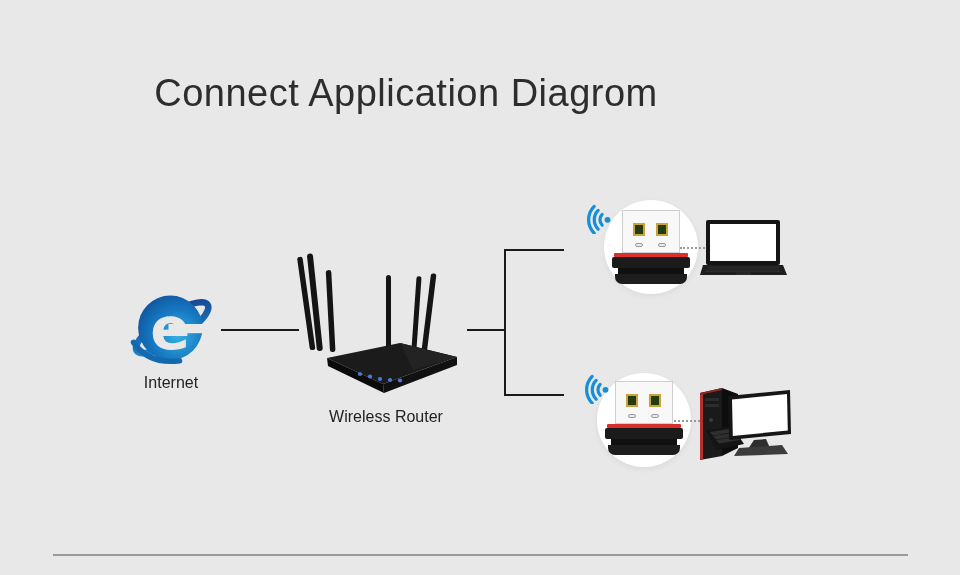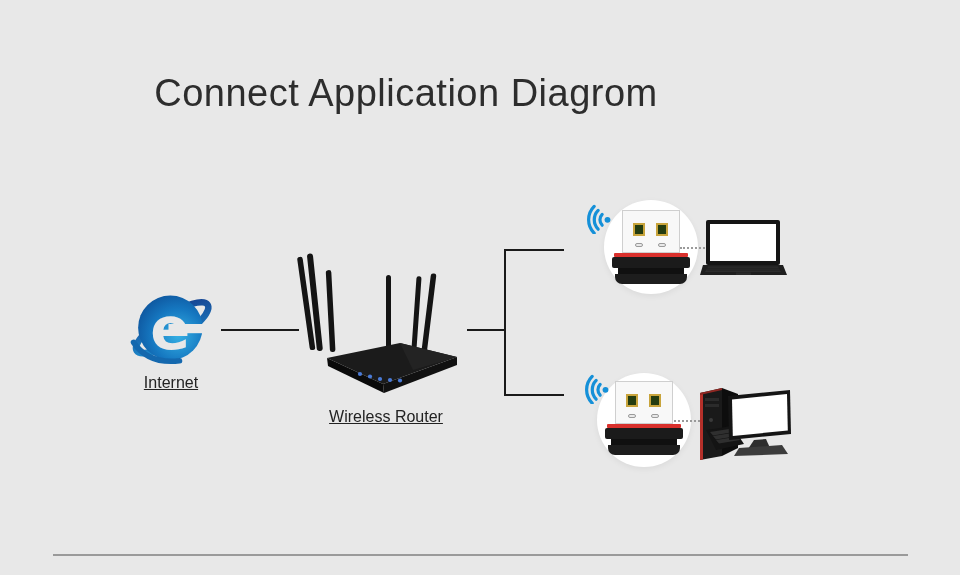--- a/index.html
+++ b/index.html
@@ -10,21 +10,21 @@
     --usb-contact-gold:#c8a43c; --usb-contact-green:#243c10; --circle-white:#ffffff;
   }
   *{margin:0;padding:0;box-sizing:border-box;}
   html,body{width:960px;height:575px;}
   body{background:var(--background);font-family:"Liberation Sans",sans-serif;overflow:hidden;}
   .stage{position:relative;width:812px;height:575px;background:var(--background);}
 
   .page-title{position:absolute;left:0;right:0;top:72px;text-align:center;
     font-size:38px;font-weight:300;color:var(--title-text);letter-spacing:.5px;}
 
-  .lbl{position:absolute;color:var(--label-text);font-size:16px;text-align:center;text-decoration:underline;}
+  .lbl{position:absolute;color:var(--label-text);font-size:16px;text-align:center;}
   .internet-lbl{left:121px;top:374px;width:100px;}
   .router-lbl{left:306px;top:392px;width:160px;margin-top:16px;}
 
   .cline{position:absolute;background:var(--line);}
   .l-internet{left:221px;top:329px;width:78px;height:2px;}
   .l-router-out{left:467px;top:329px;width:38px;height:2px;}
   .l-vert{left:504px;top:249px;width:2px;height:147px;}
   .l-top{left:504px;top:249px;width:60px;height:2px;}
   .l-bot{left:504px;top:394px;width:60px;height:2px;}
 

